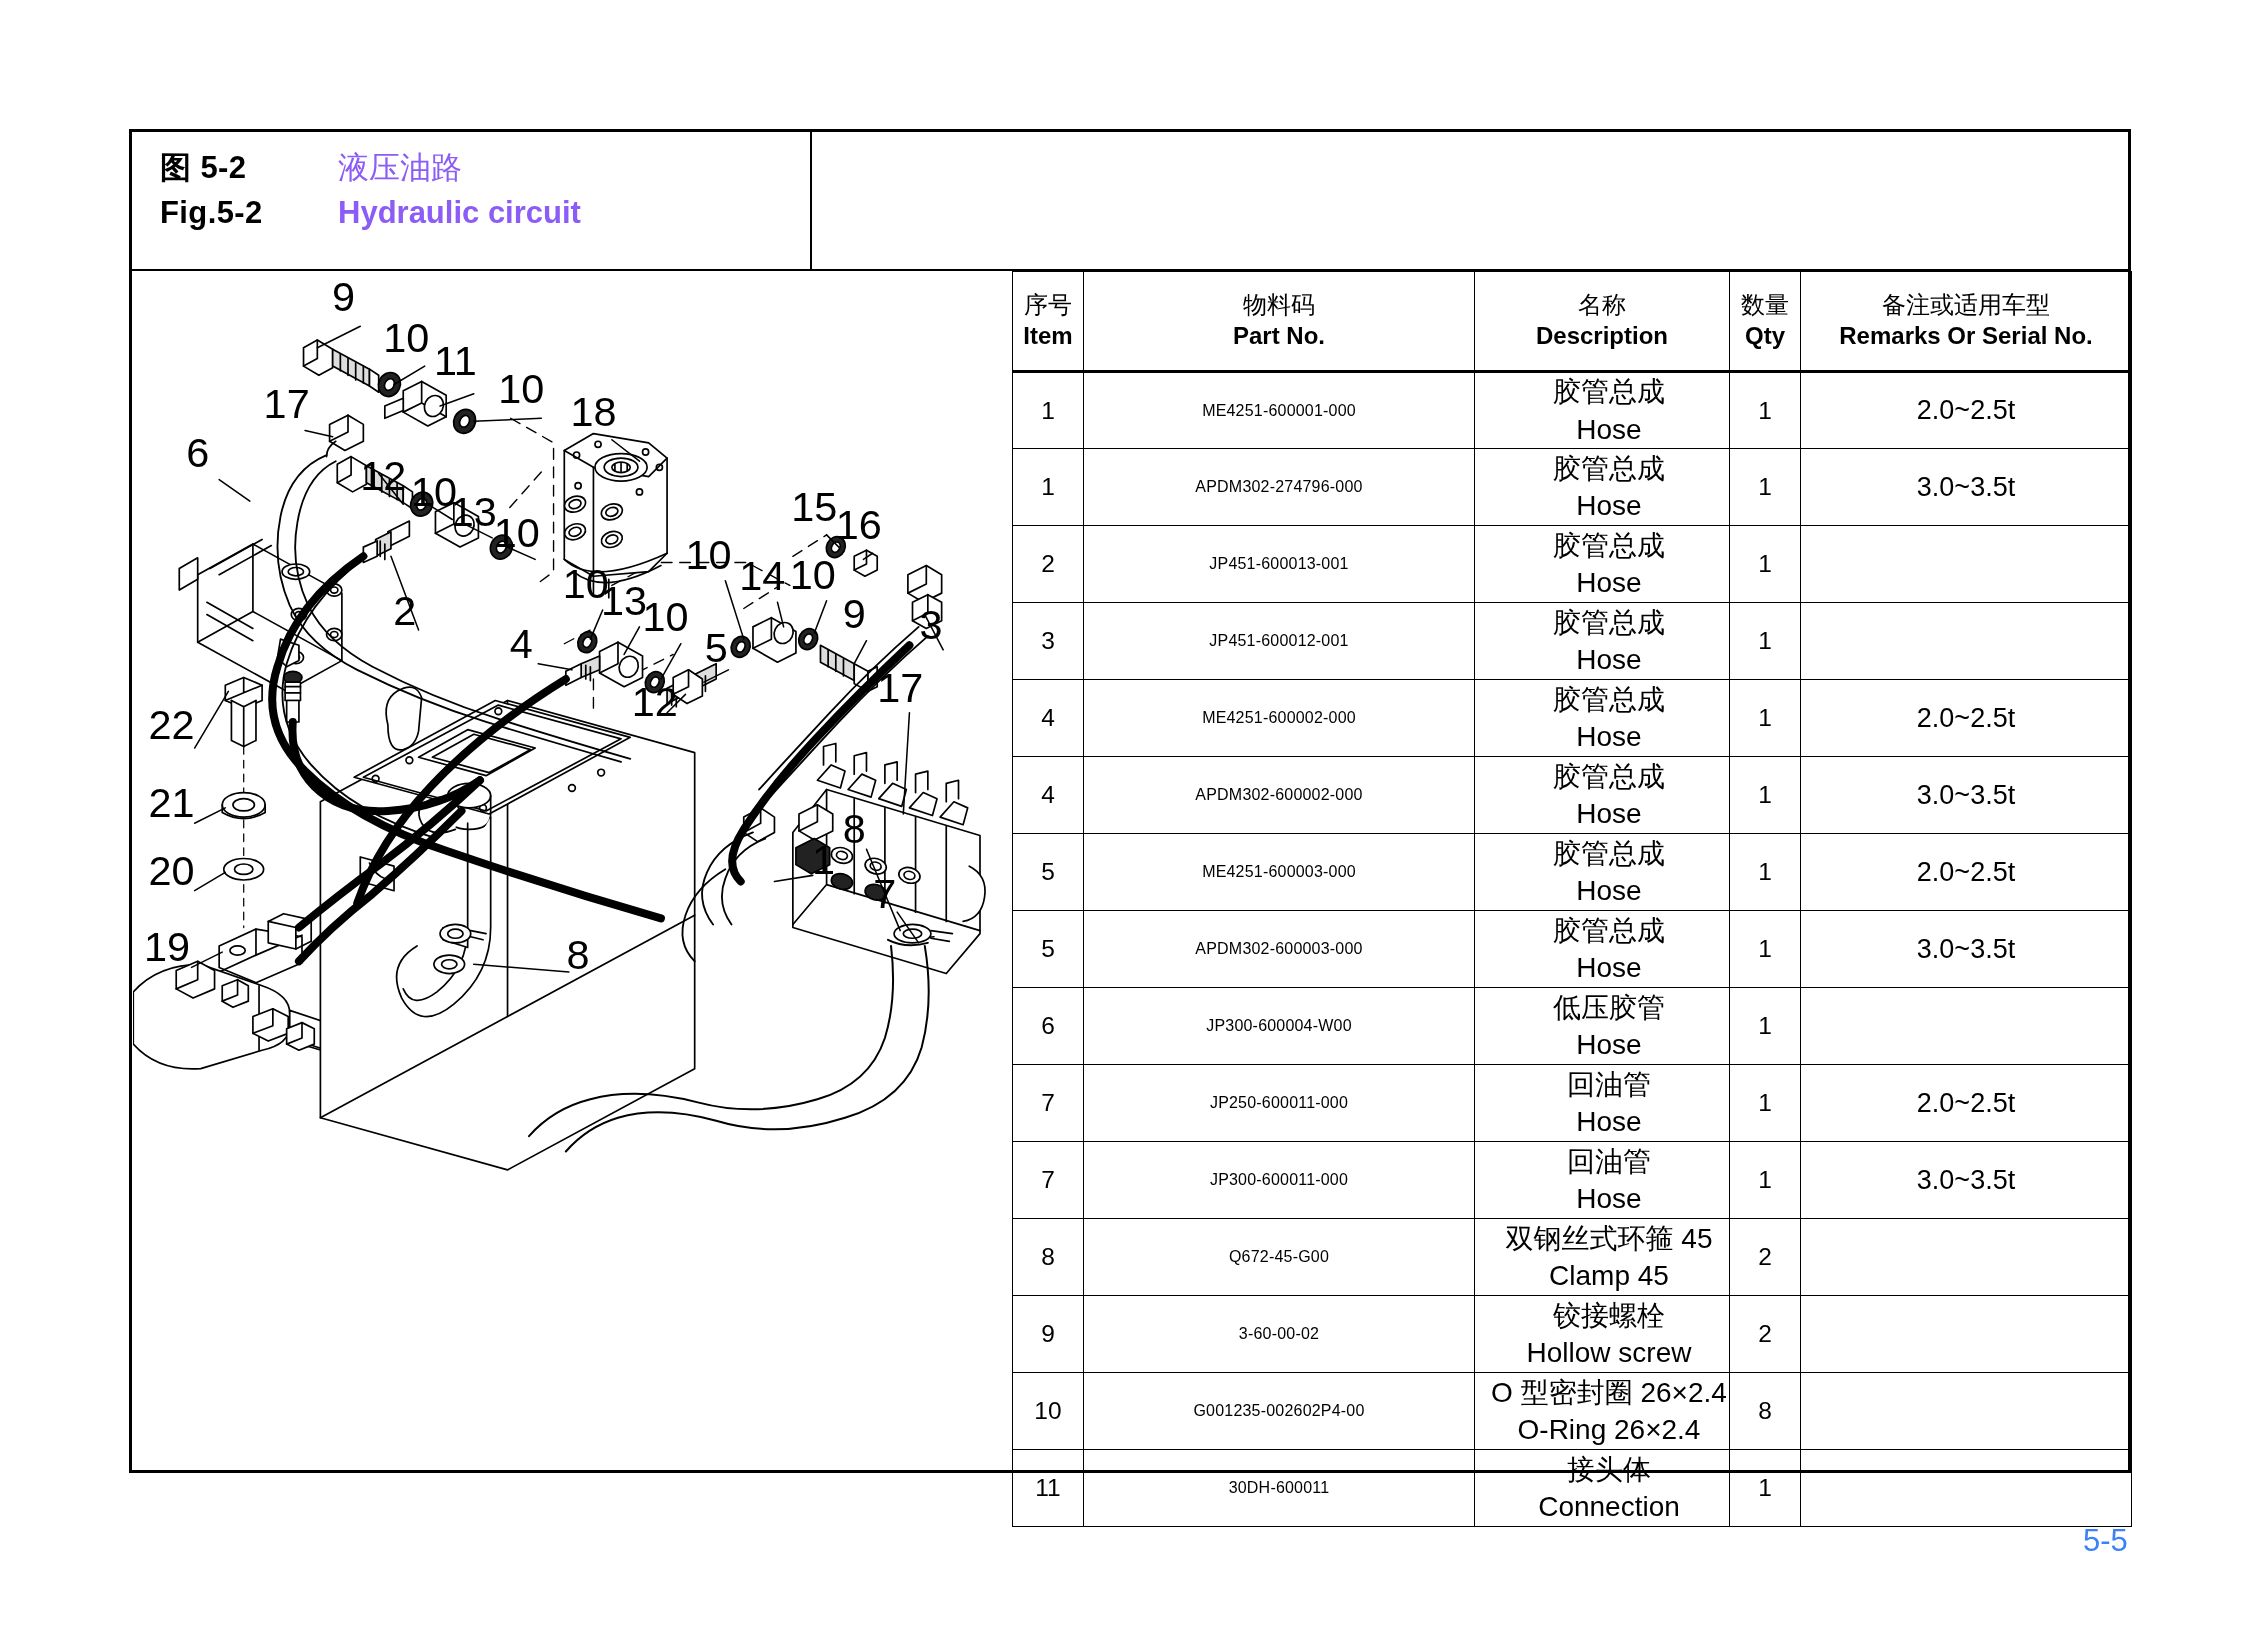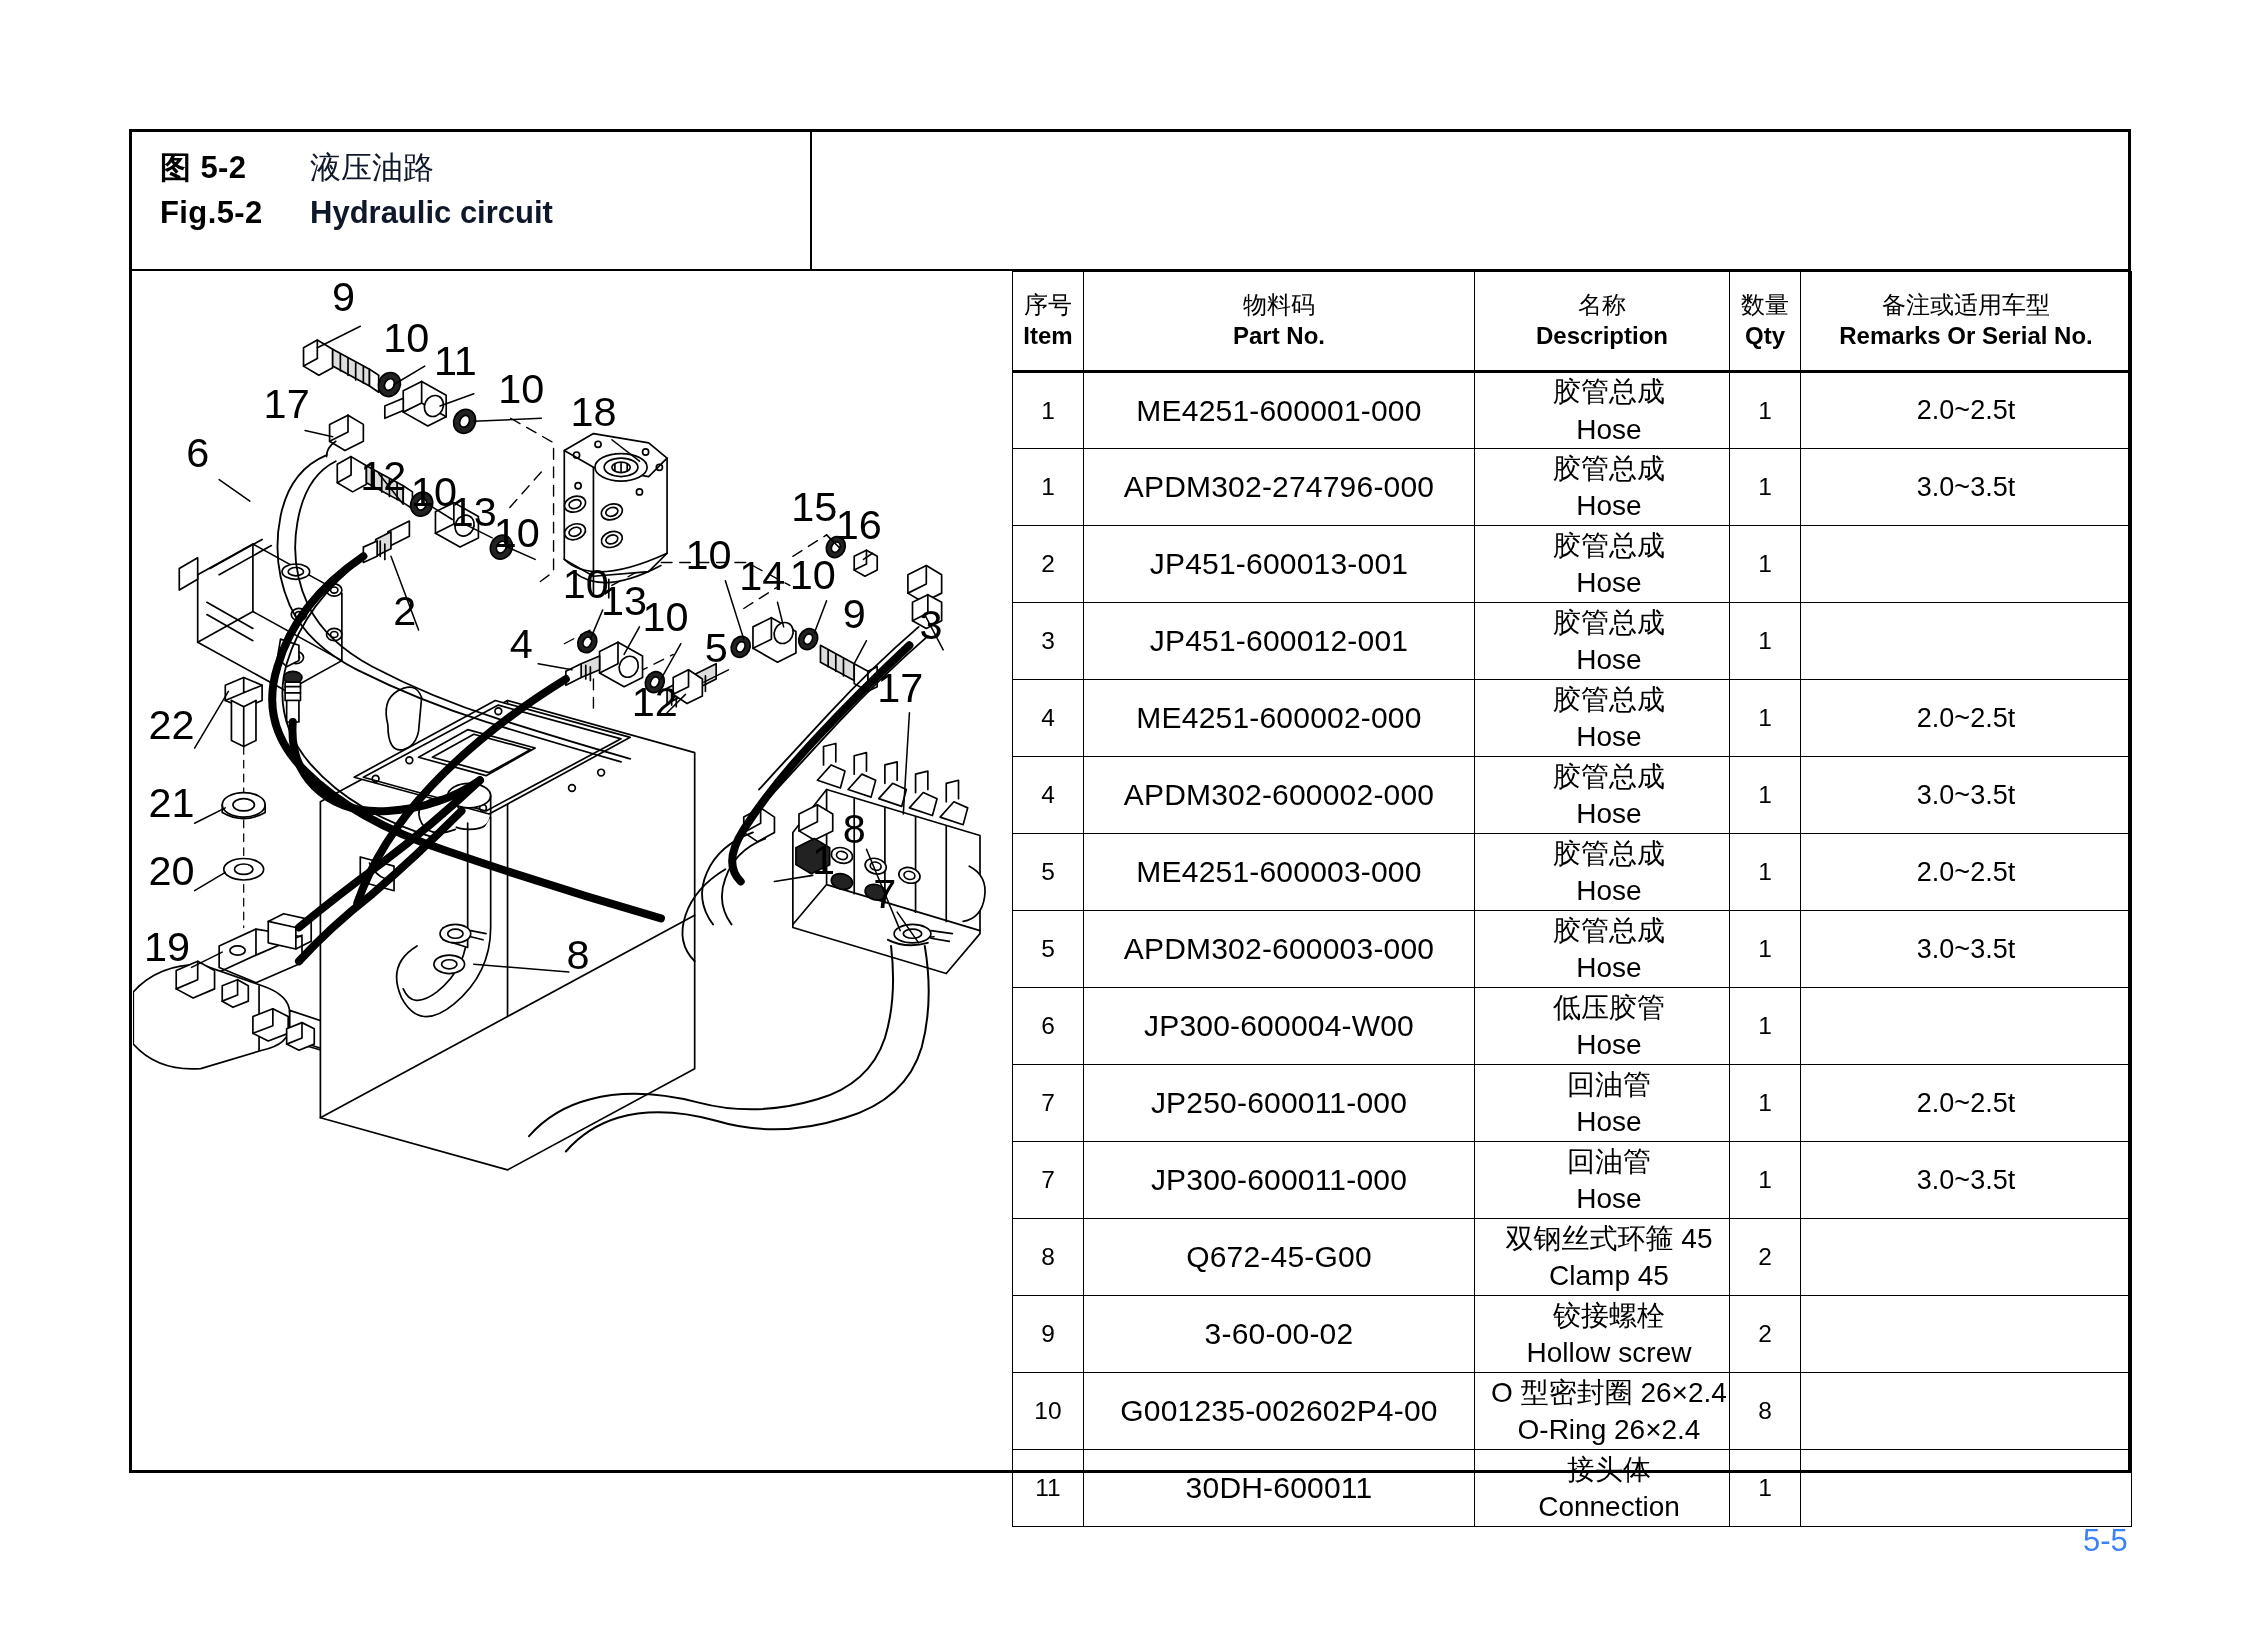--- a/index.html
+++ b/index.html
@@ -46,21 +46,22 @@
   .title-code {
     width: 150px;
     font-size: 31px;
     font-weight: bold;
     color: #000;
     letter-spacing: 0.4px;
   }
   .title-text {
     font-size: 31px;
     font-weight: bold;
-    color: #0f172a;
+    color: #8b5cf6;
+    margin-left: 28px;
   }
   .title-line.cn .title-code { font-weight: bold; }
   .title-line.cn .title-text { font-weight: normal; }
 
   
   #header-blank {
     position: absolute;
     left: 812px;
     top: 129px;
     width: 1319px;
@@ -113,21 +114,21 @@
     font-weight: normal;
   }
   .hdr-en {
     font-size: 24px;
     line-height: 1.3;
     font-weight: bold;
   }
 
   #parts-table tbody tr { height: 77px; }
   .cell-item   { font-size: 24.5px; }
-  .cell-part   { font-size: 30px; letter-spacing: 0.2px; }
+  .cell-part   { font-size: 16px; letter-spacing: 0.2px; }
   .cell-qty    { font-size: 24.5px; }
   .cell-remark { font-size: 27px; }
   .cell-desc {
     text-align: left;
     padding-left: 14px !important;
     font-size: 28px;
     line-height: 1.33;
   }
   .desc-cn { display: block; }
   .desc-en { display: block; }

